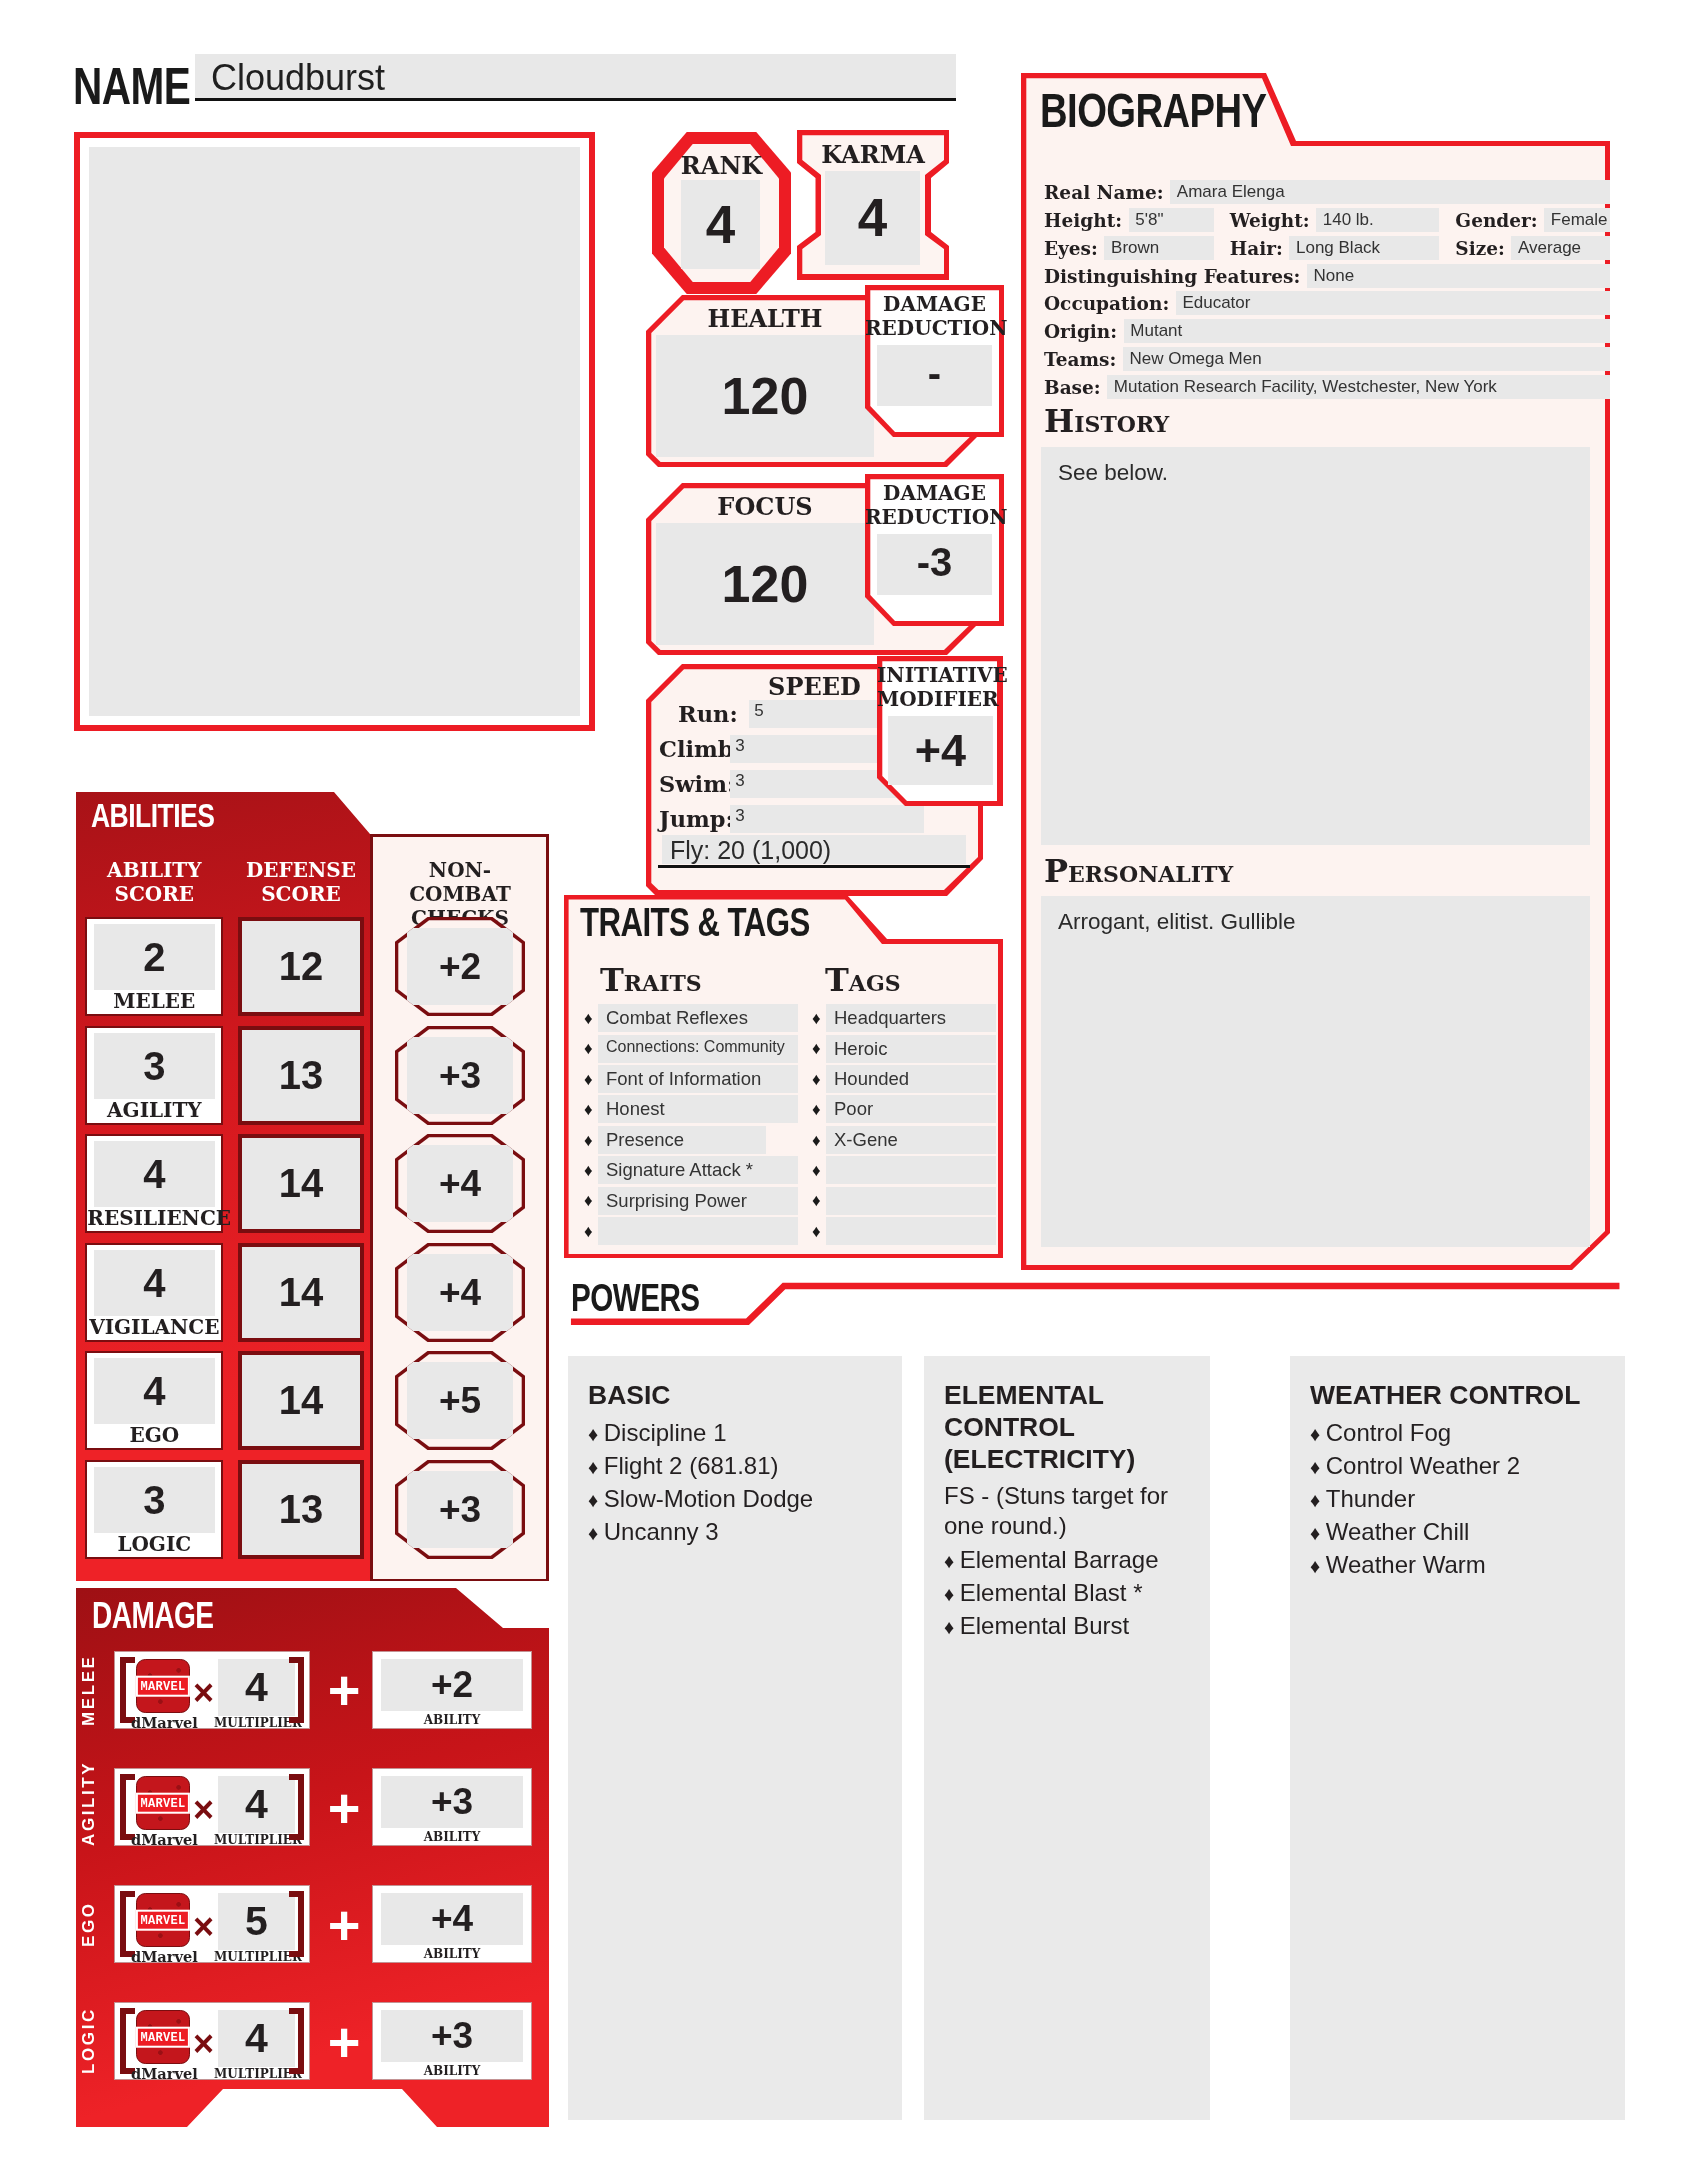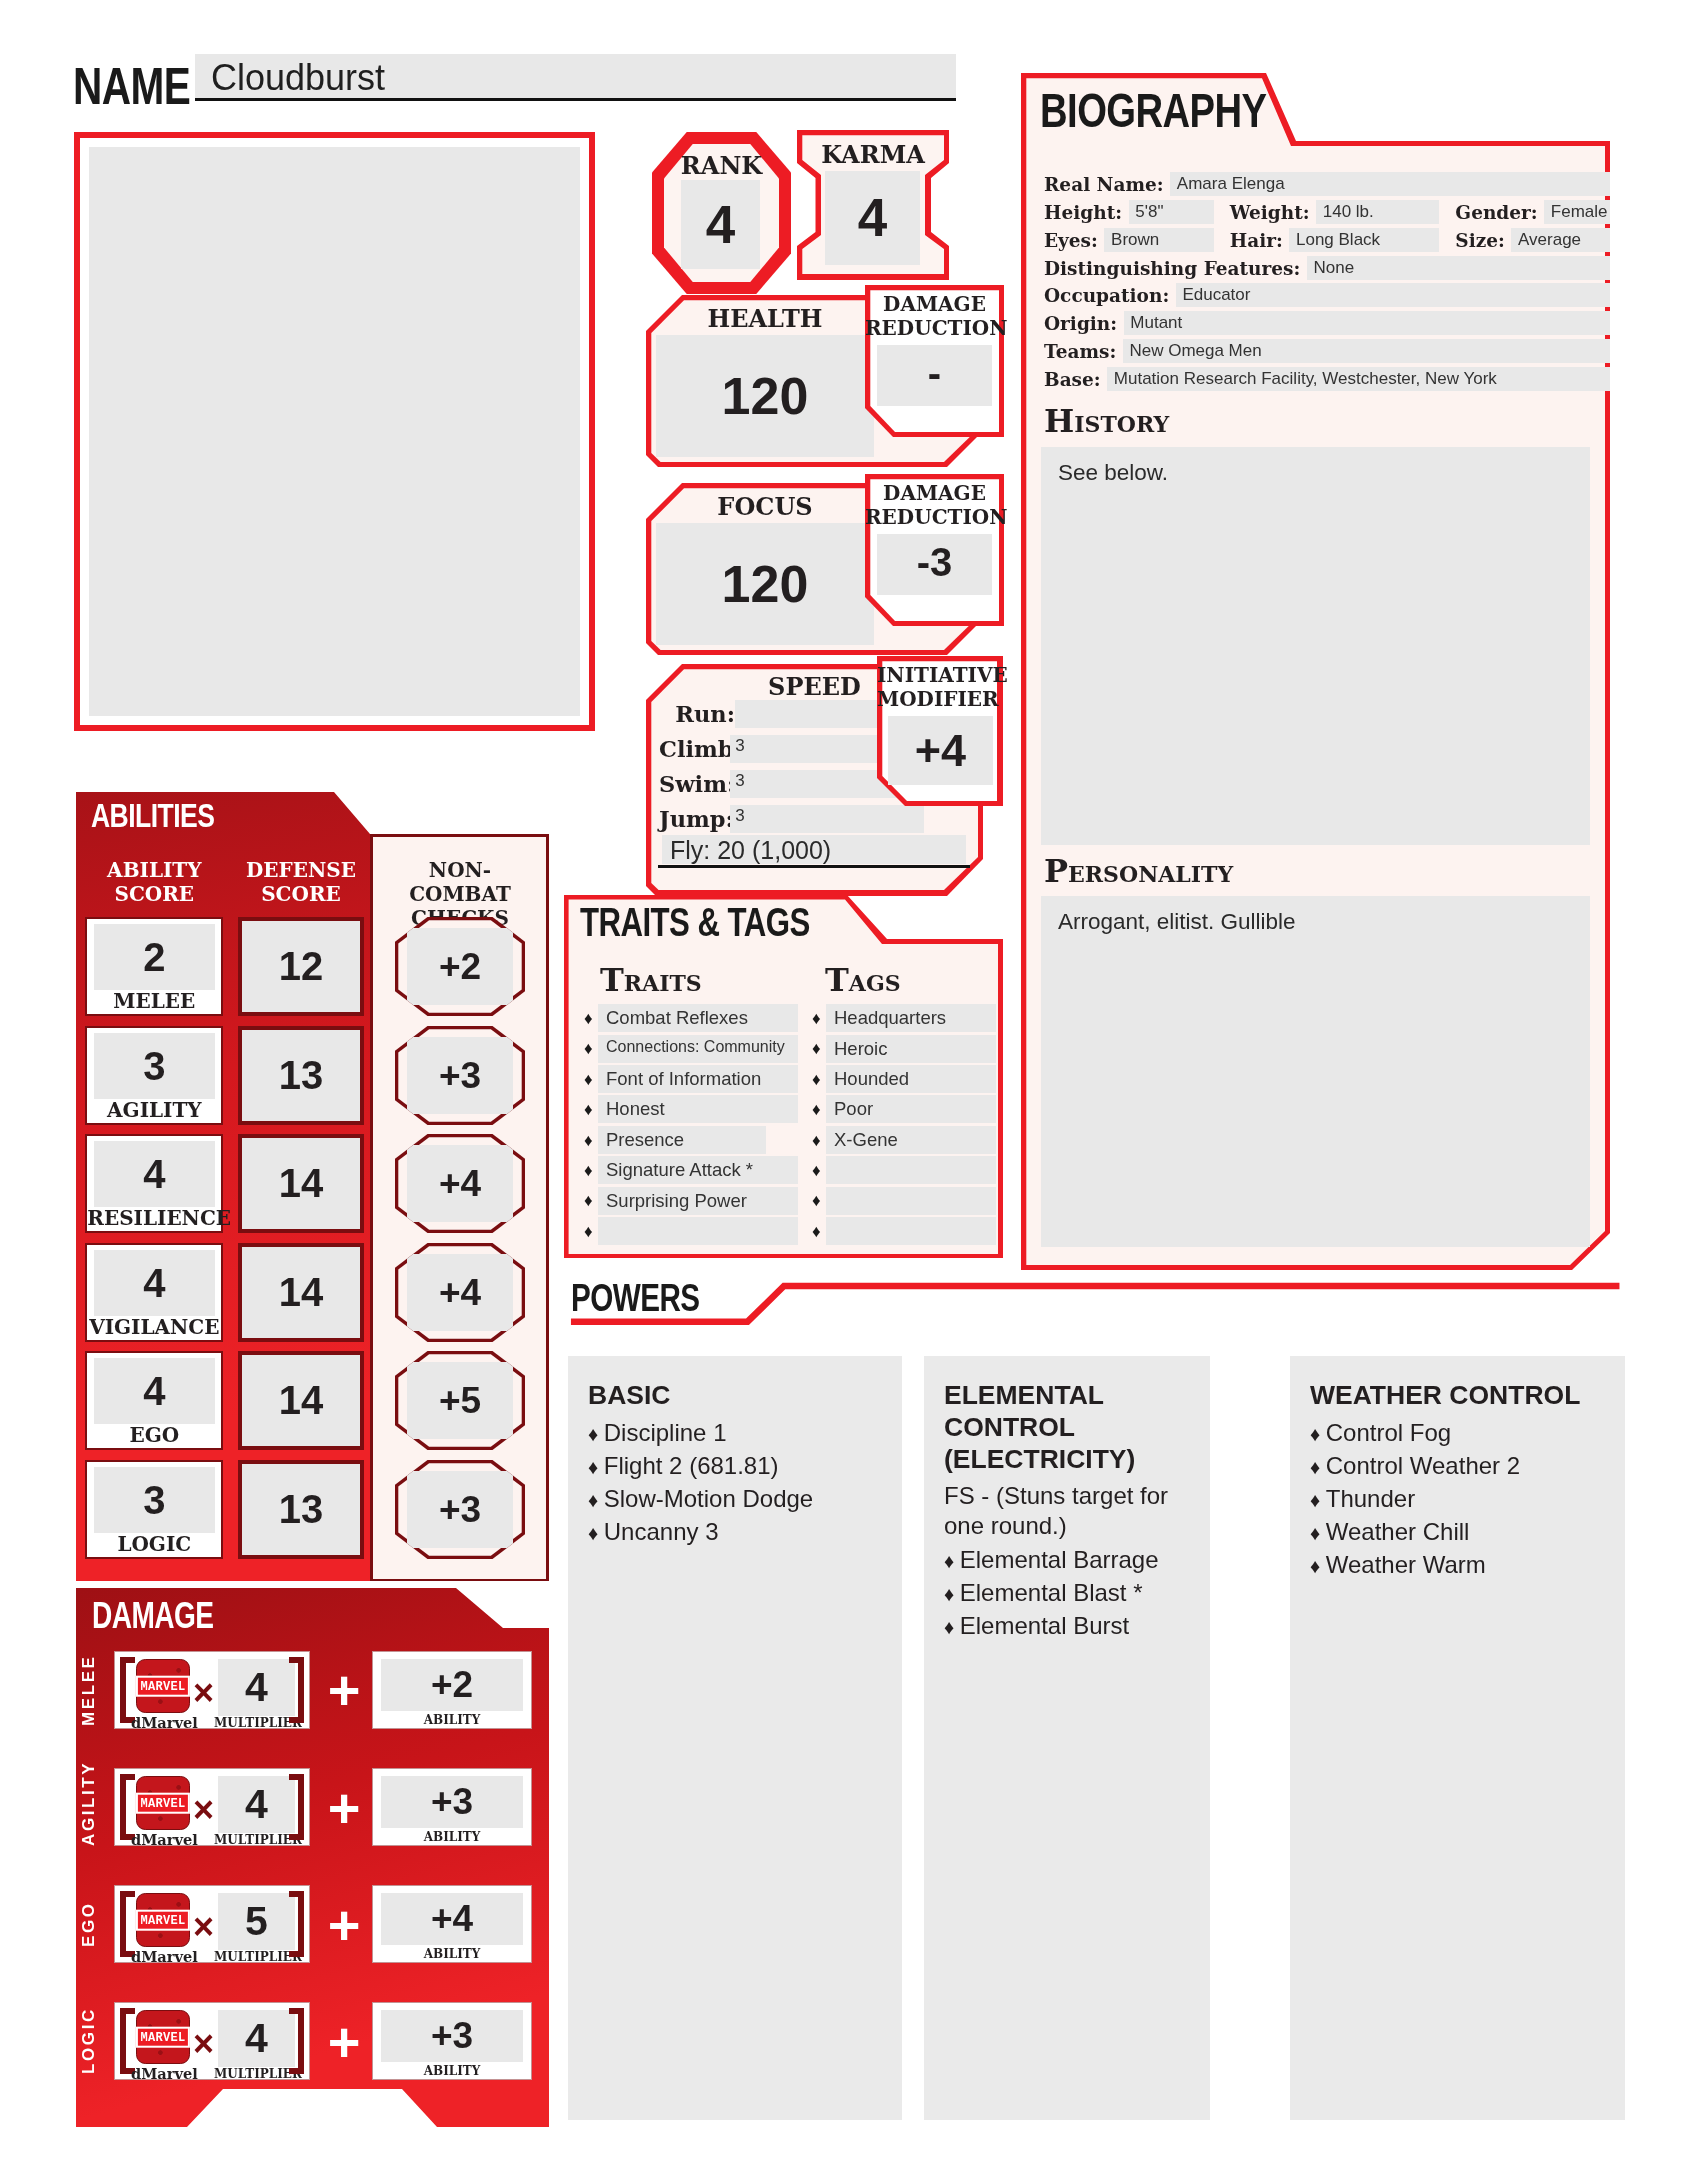--- a/index.html
+++ b/index.html
@@ -28,21 +28,21 @@
   
   .portrait { border:6px solid #ED1C24; background:#ffffff; }
   .portrait-inner { position:absolute; left:9.3px; top:9.3px; right:9.3px; bottom:9.3px; background:#e8e8e8; }
 
   
   .speed-row { position:absolute; display:flex; align-items:center; }
   .speed-row .sp-label { width:71px; font-size:22.5px; }
   .speed-row .sp-box { flex:1; height:28px; background:#e8e8e8; font-size:17px; padding:1.3px 5.3px; color:#333; }
 
   
-  .bio-row { position:absolute; left:23px; right:23px; display:flex; gap:16px; }
+  .bio-row { position:absolute; left:23px; right:23px; display:flex; gap:16px;margin-top:8px; }
   .bio-field { display:flex; flex:1; align-items:center; }
   .bio-field .bf-label { font-size:18.5px; white-space:nowrap; padding-right:6.6px; }
   .bio-field .bf-box { flex:1; height:24px; background:#e8e8e8; font-size:17px; color:#333; padding:2px 6.6px; white-space:nowrap; overflow:hidden; }
 
   
   .ab-score { position:absolute; width:138px; height:99px; background:#ffffff; border:2px solid #7a0d10; }
   .ab-score .ab-num { position:absolute; left:6.6px; right:6.6px; top:5.3px; height:66px; background:#e8e8e8; font-size:40px; line-height:66px; }
   .ab-score .ab-name { position:absolute; left:0; right:0; bottom:1.3px; text-align:center; font-size:20px; }
   .ab-def { position:absolute; width:126px; height:99px; background:#e8e8e8; border:4px solid #7a0d10; font-size:40px; line-height:90px; }
   .oct { clip-path:polygon(25% 0,75% 0,100% 25%,100% 75%,75% 100%,25% 100%,0 75%,0 25%); }
@@ -150,21 +150,21 @@
   </div>
   <div class="abs graybox num" style="left:877px; top:534px; width:115px; height:61px; font-size:40px; line-height:57px;">-3</div>
 
   <div class="shape-outer" style="left:646px; top:664px; width:337px; height:232px; background:#ED1C24;
        clip-path:polygon(36px 0,327px 0,337px 10px,337px 195px,301px 232px,10px 232px,0 222px,0 36px);">
     <div class="shape-inner" style="left:0; top:0; width:337px; height:232px; background:#fdf3f0;
          clip-path:polygon(38px 5.3px,325px 5.3px,332px 12.6px,332px 193px,298px 226px,12.6px 226px,5.3px 219px,5.3px 38px);"></div>
   </div>
   <div class="abs slab" style="left:646px; top:672px; width:337px; text-align:center; font-size:24px;">SPEED</div>
 
-  <div class="speed-row" style="left:664px; top:700px; width:265px;text-align:right;">
+  <div class="speed-row" style="left:678px; top:700px; width:265px;">
     <div class="sp-label slab">Run:</div>
     <div class="sp-box">5</div>
   </div>
   <div class="speed-row" style="left:659px; top:735px; width:265px;">
     <div class="sp-label slab">Climb:</div>
     <div class="sp-box">3</div>
   </div>
   <div class="speed-row" style="left:659px; top:770px; width:265px;">
     <div class="sp-label slab">Swim:</div>
     <div class="sp-box">3</div>

